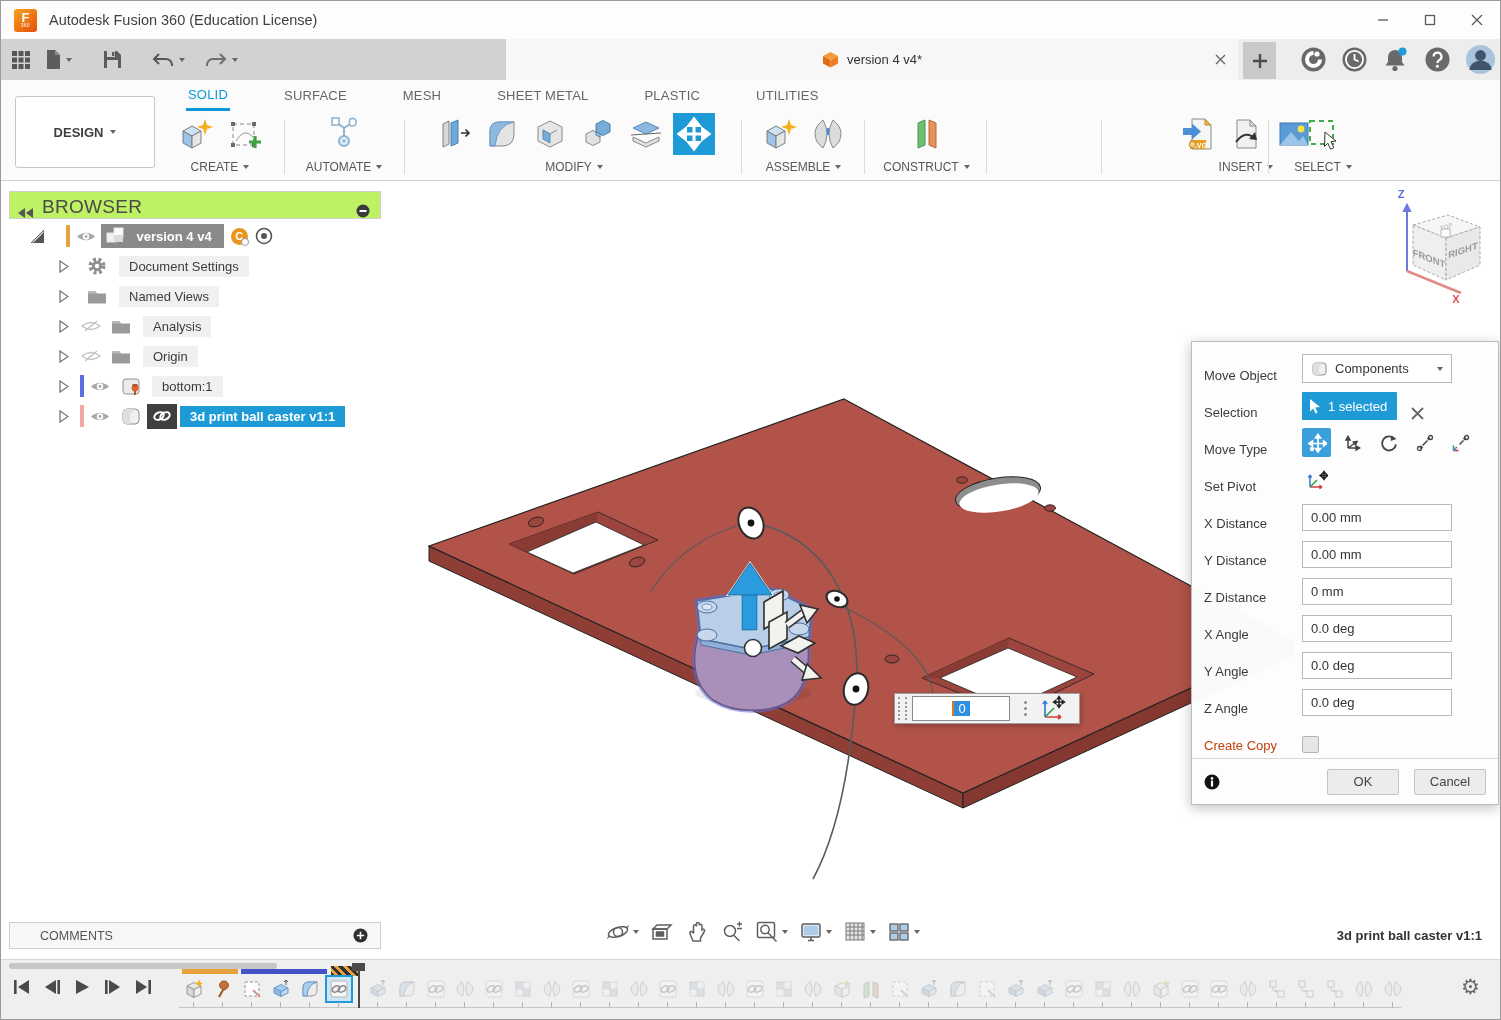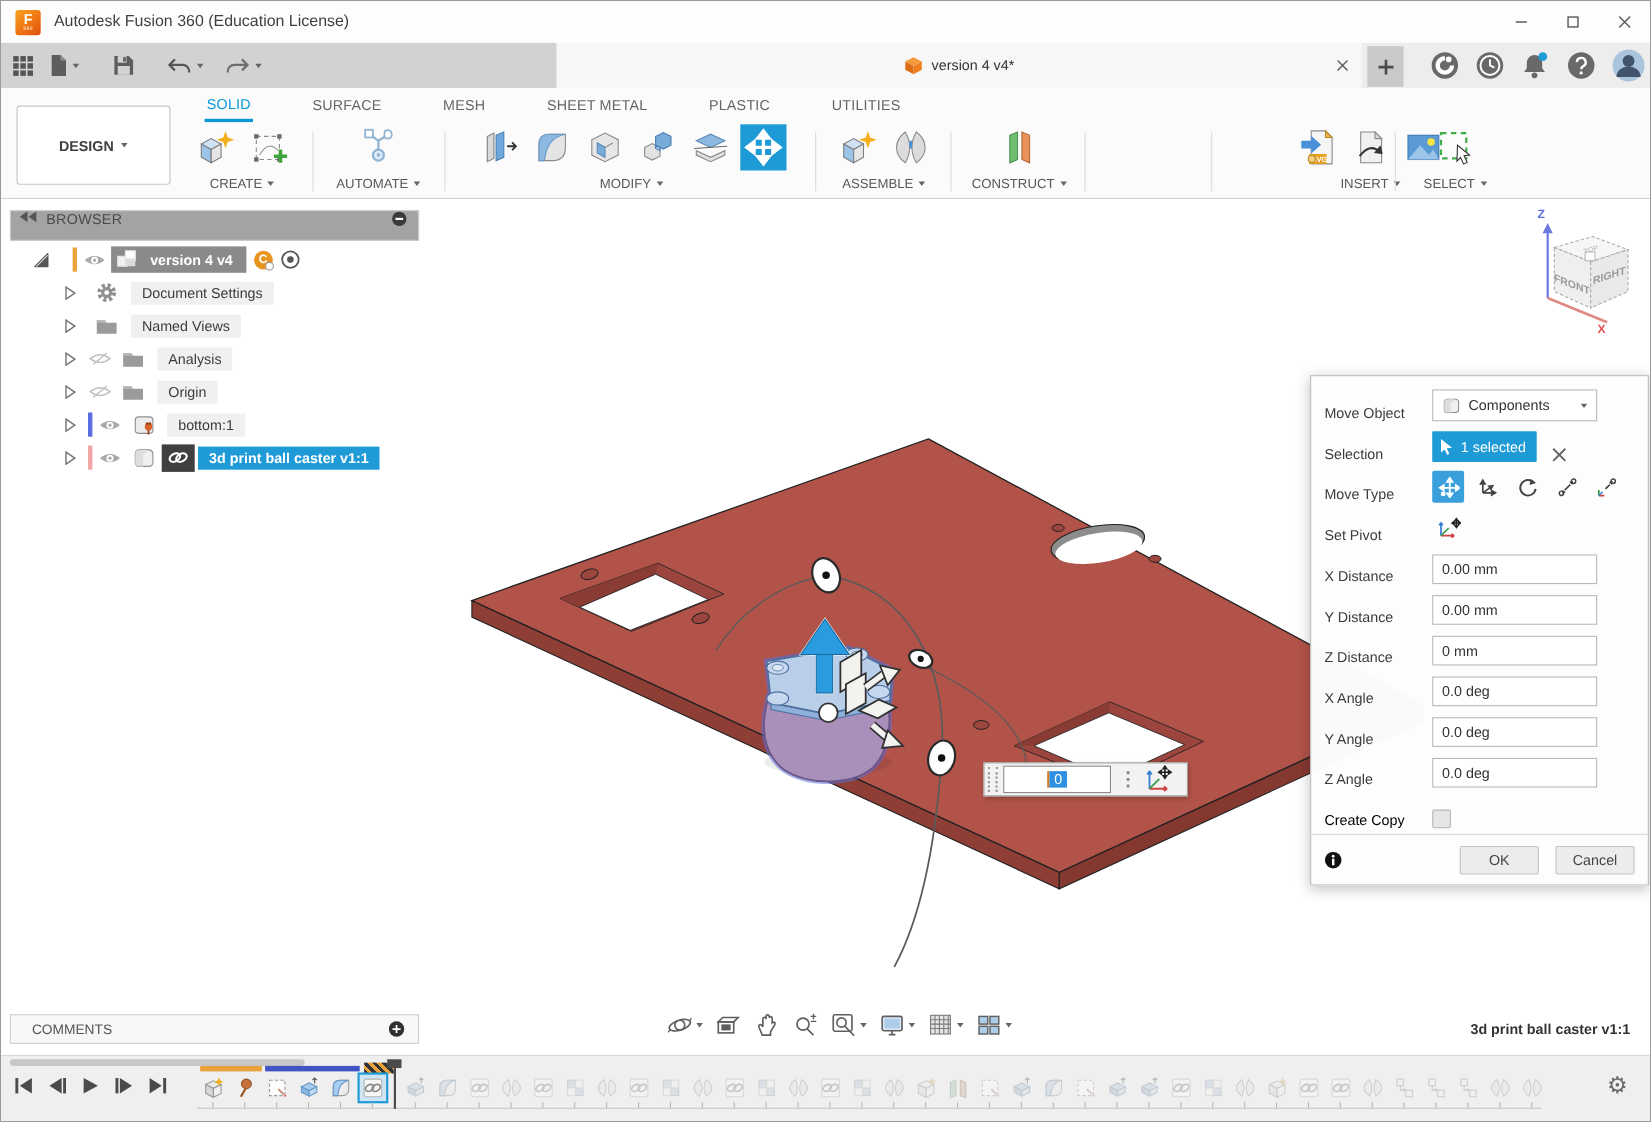--- a/index.html
+++ b/index.html
@@ -32,36 +32,36 @@
 .rgroup{position:absolute;top:33px;text-align:center}
 .ricons{display:flex;justify-content:center;align-items:flex-start;gap:6px;height:46px}
 .ricon{width:42px;height:42px;display:flex;align-items:center;justify-content:center}
 .ricon.active{background:#1e9bd7}
 .rlabel{font-size:12px;color:#575757;display:flex;justify-content:center;align-items:center;gap:5px;margin-top:1px}
 .rdiv{position:absolute;top:40px;width:1px;height:54px;background:#dcdcdc}
 
 .main{position:absolute;top:180px;left:0;width:1501px;height:778px;background:#fff}
 
 .browser{position:absolute;left:8px;top:10px;width:372px;z-index:5}
-.bheader{height:26px;background:#a3a3a3;border:1px solid #cfcfcf;display:flex;align-items:flex-start;font-size:13px;color:#4a4a4a;letter-spacing:.3px}
+.bheader{height:26px;background:#bef264;border:1px solid #cfcfcf;display:flex;align-items:flex-end;font-size:19px;color:#4a4a4a;letter-spacing:.3px}
 .brow{height:26px;display:flex;align-items:center;margin-top:4px;font-size:13px;color:#3c3c3c;white-space:nowrap}
 .chip{background:#f0f0f0;padding:3px 10px}
 .chip.sel{background:#1e9bd7;color:#fff;font-weight:bold}
 .rootchip{background:#8a8a8a;color:#fff;font-weight:bold;display:flex;align-items:center;gap:8px;padding:2px 12px 2px 4px}
 .vbar{width:4px;height:22px;flex:none}
 .cbadge{width:17px;height:17px;border-radius:50%;background:#e8941e;color:#fff;font-size:11px;font-weight:bold;display:flex;align-items:center;justify-content:center;position:relative}
 .cbadge::after{content:"";position:absolute;right:-1px;bottom:-1px;width:6px;height:6px;background:#fff;border-radius:50%;border:1px solid #999}
 .linkbox{width:30px;height:25px;background:#3f3f3f;display:flex;align-items:center;justify-content:center}
 
 .dialog{position:absolute;left:1190px;top:160px;width:308px;background:rgba(253,253,253,.98);border:1px solid #bdbdbd;box-shadow:0 3px 12px rgba(0,0,0,.25);box-sizing:border-box;z-index:6}
 .dhead{height:27px;background:#e9e9e9;border-bottom:1px solid #d2d2d2;display:flex;align-items:center;padding:0 9px;font-size:13px;color:#3c3c3c;gap:8px}
 .dbody{padding:4px 12px 0}
 .drow{display:flex;align-items:flex-end;height:37px}
 .dlabel{width:98px;font-size:13px;color:#3c3c3c;flex:none}
-.dlabel.dis{color:#000000}
+.dlabel.dis{color:#c2410c}
 .dinput{width:150px;height:27px;border:1px solid #b9b9b9;background:#fff;font-size:13px;color:#333;display:flex;align-items:center;padding-left:8px;box-sizing:border-box}
 .dselect{width:150px;height:29px;border:1px solid #b9b9b9;background:#fff;font-size:13px;color:#333;display:flex;align-items:center;gap:7px;padding:0 8px;box-sizing:border-box}
 .selchip{height:28px;background:#1e9bd7;color:#fff;font-size:13px;display:flex;align-items:center;gap:6px;padding:0 10px 0 6px;border-radius:1px}
 .mtbtn{width:29px;height:29px;display:flex;align-items:center;justify-content:center;margin-right:7px}
 .mtbtn.active{background:#3aa0dc;border-radius:2px}
 .checkbox{width:15px;height:15px;background:#e6e6e6;border:1px solid #b5b5b5;border-radius:2px}
 .dfoot{border-top:1px solid #d8d8d8;height:45px;display:flex;align-items:center;padding:0 12px;margin-top:5px}
 .btn{width:72px;height:26px;background:#ececec;border:1px solid #c3c3c3;border-radius:2px;font-size:13px;color:#444;display:flex;align-items:center;justify-content:center;box-sizing:border-box}
 
 .finput{position:absolute;left:893px;top:512px;width:186px;height:31px;background:#f2f2f2;border:1px solid #9f9f9f;box-shadow:1px 2px 5px rgba(0,0,0,.25);display:flex;align-items:center;box-sizing:border-box;z-index:5}
@@ -918,21 +918,21 @@
               <rect x="13" y="4" width="8" height="7"></rect>
               <rect x="3" y="13" width="8" height="7"></rect>
               <rect x="13" y="13" width="8" height="7"></rect>
             </g>
           </svg>
           <span class="cd"></span>
         </div>
     </div>
 
     <div class="comments">
-      <span style="margin-left:19px">COMMENTS</span>
+      <span style="margin-left:30px">COMMENTS</span>
       <svg width="15" height="15" style="margin-left:auto;margin-right:12px">
           <circle cx="7.5" cy="7.5" r="7" fill="#2f2f2f"></circle>
           <path d="M7.5 3.8 v7.4 M3.8 7.5 h7.4" stroke="#fff" stroke-width="1.6"></path>
         </svg>
     </div>
     <div class="status">3d print ball caster v1:1</div>
   </div>
 
   <div class="timeline">
     <div class="tscroll"></div>

